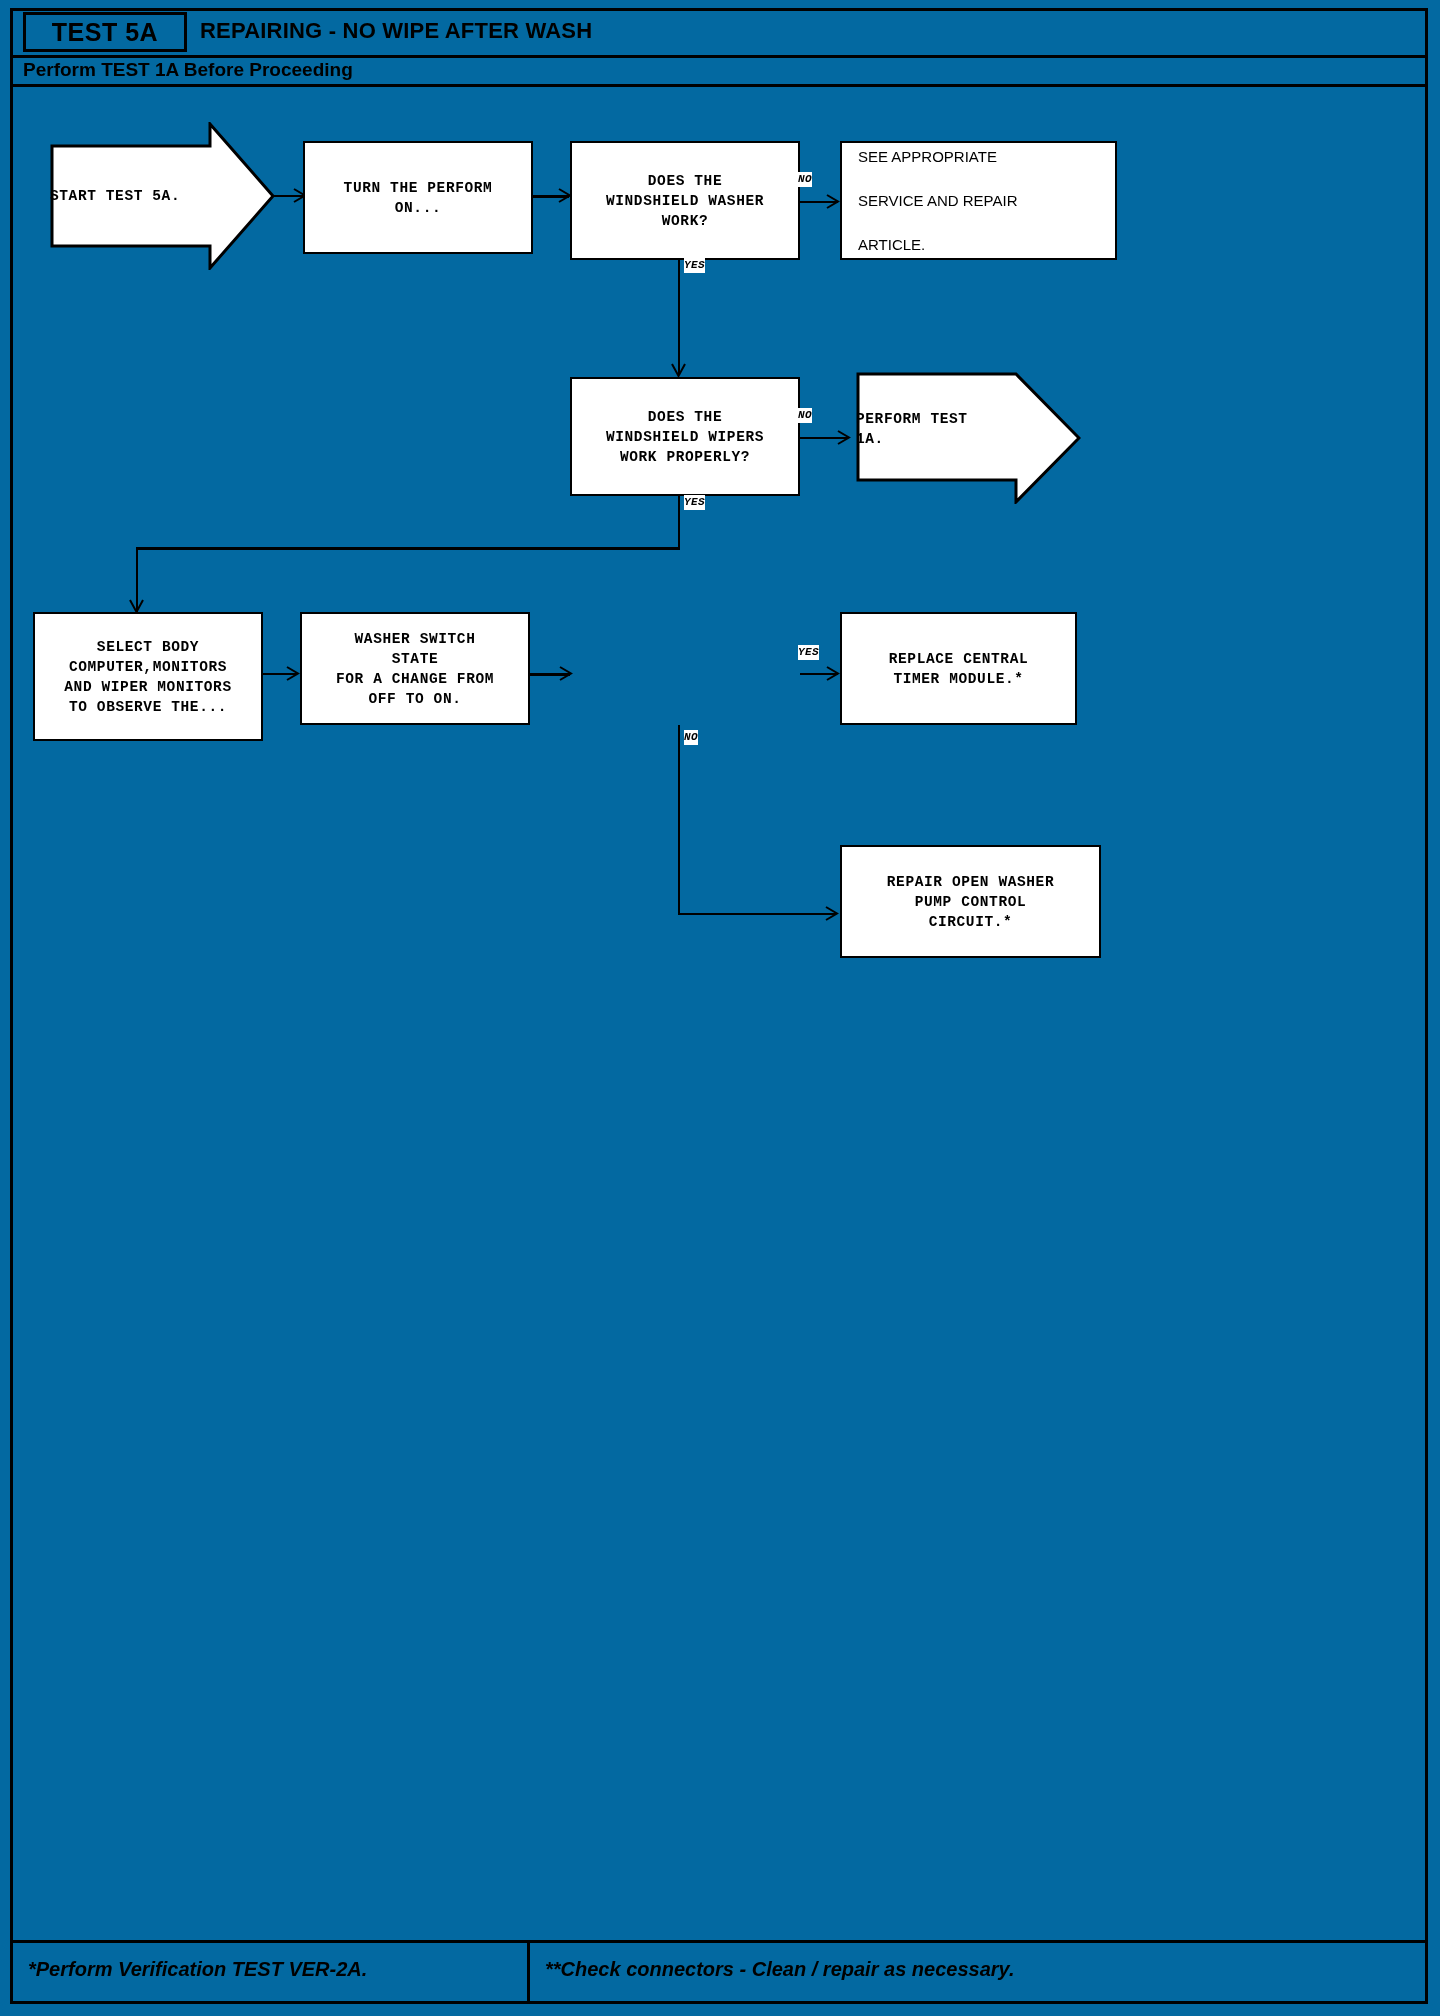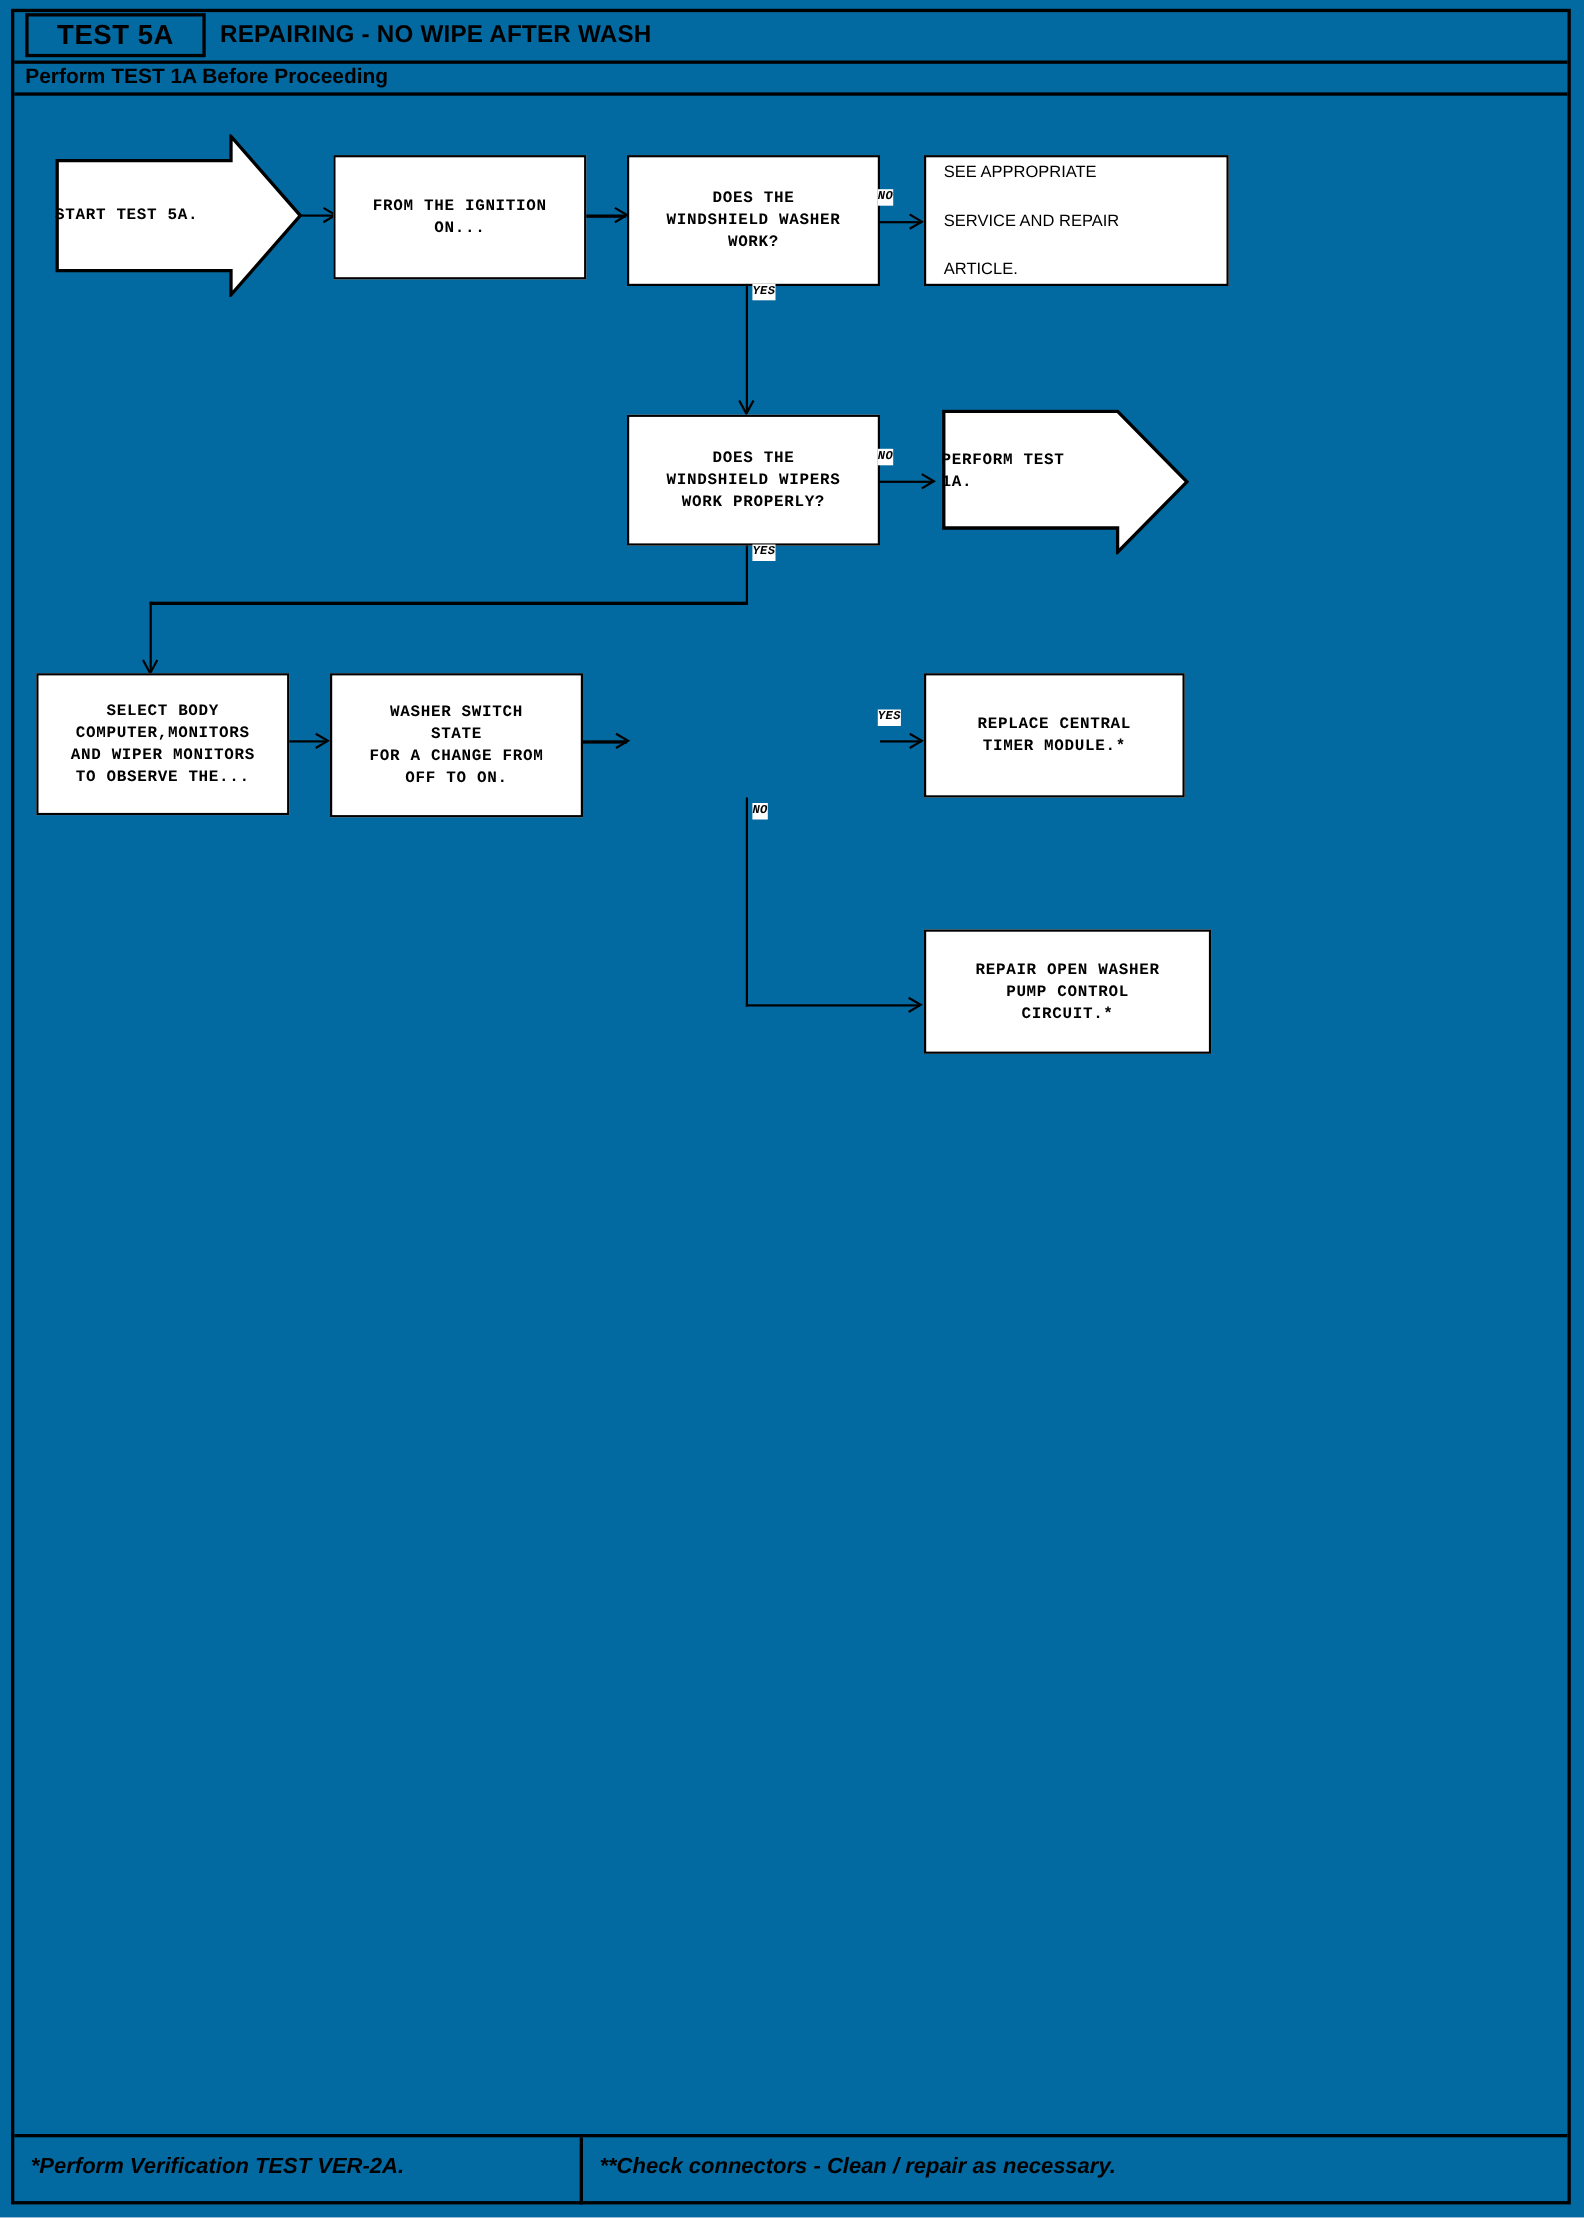--- a/index.html
+++ b/index.html
@@ -175,21 +175,21 @@
     </svg>
     <div class="txt" style="padding-right:60px;">START TEST 5A.</div>
   </div>
 
   <div class="ln lnh" style="left:273px; top:195px; width:30px;"></div>
   <svg class="arrowhead" style="left:292px; top:187px;" width="16" height="17">
     <polyline points="2,2 13,8.5 2,15" fill="none" stroke="#000" stroke-width="2"></polyline>
   </svg>
 
   <div class="node" style="left:303px; top:141px; width:230px; height:113px;">
-    <div class="txt">FROM THE IGNITION
+    <div class="txt">TURN THE PERFORM
 ON...</div>
   </div>
 
   <div class="ln lnh" style="left:533px; top:195px; width:36px; height:3px;"></div>
   <svg class="arrowhead" style="left:557px; top:187px;" width="16" height="17">
     <polyline points="2,2 13,8.5 2,15" fill="none" stroke="#000" stroke-width="2"></polyline>
   </svg>
 
   <div class="node" style="left:570px; top:141px; width:230px; height:119px;">
     <div class="txt">DOES THE
@@ -250,21 +250,21 @@
 COMPUTER,MONITORS
 AND WIPER MONITORS
 TO OBSERVE THE...</div>
   </div>
 
   <div class="ln lnh" style="left:263px; top:673px; width:34px;"></div>
   <svg class="arrowhead" style="left:285px; top:665px;" width="16" height="17">
     <polyline points="2,2 13,8.5 2,15" fill="none" stroke="#000" stroke-width="2"></polyline>
   </svg>
 
-  <div class="node" style="left:300px; top:612px; width:230px; height:131px;">
+  <div class="node" style="left:300px; top:612px; width:230px; height:113px;">
     <div class="txt">WASHER SWITCH
 STATE
 FOR A CHANGE FROM
 OFF TO ON.</div>
   </div>
 
   <div class="ln lnh" style="left:530px; top:673px; width:40px; height:3px;"></div>
   <svg class="arrowhead" style="left:558px; top:665px;" width="16" height="17">
     <polyline points="2,2 13,8.5 2,15" fill="none" stroke="#000" stroke-width="2"></polyline>
   </svg>

